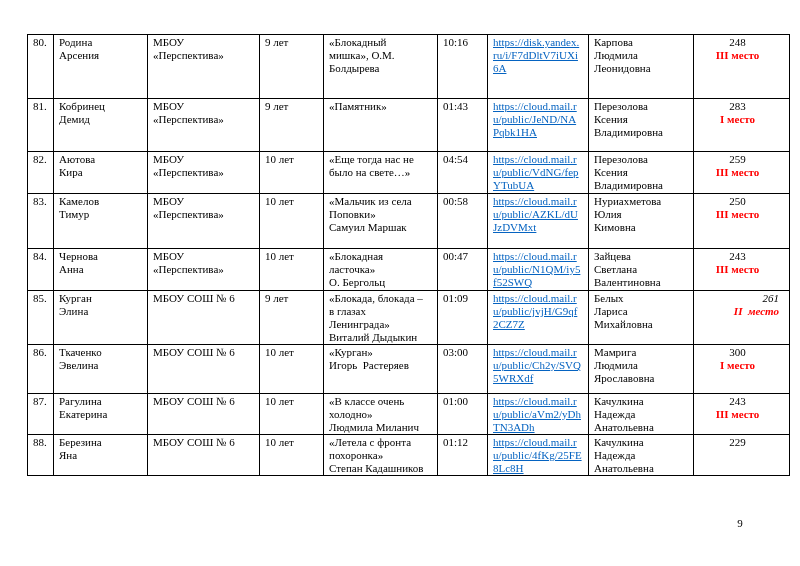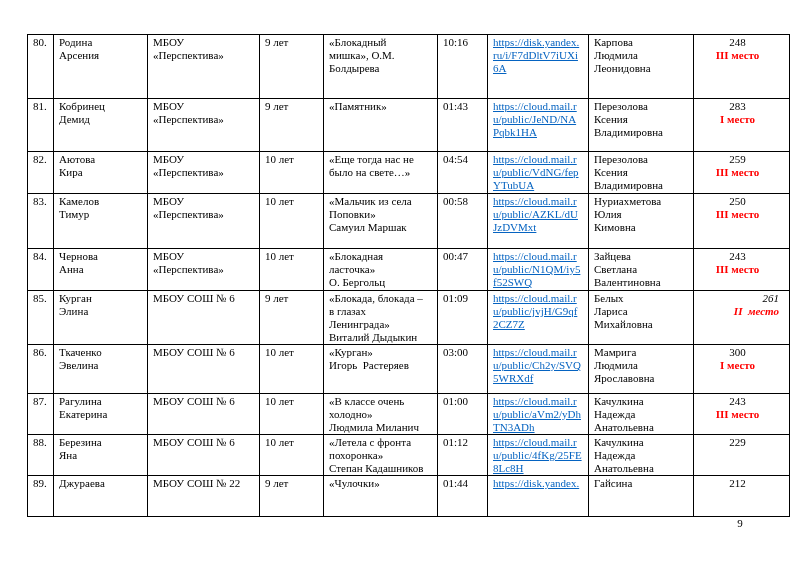--- a/index.html
+++ b/index.html
@@ -225,28 +225,17 @@
       <td class="c-time">01:12</td>
       <td class="c-link"><a class="link">https://cloud.mail.r
 u/public/4fKg/25FE
 8Lc8H</a></td>
       <td class="c-jury">Качулкина
 Надежда
 Анатольевна</td>
       <td class="c-score"><div>229</div><div class="place"></div></td>
     </tr>
 
-    <tr class="r10">
-      <td class="c-num">89.</td>
-      <td class="c-name">Джураева</td>
-      <td class="c-school">МБОУ СОШ № 22</td>
-      <td class="c-age">9 лет</td>
-      <td class="c-work">«Чулочки»</td>
-      <td class="c-time">01:44</td>
-      <td class="c-link"><a class="link">https://disk.yandex.</a></td>
-      <td class="c-jury">Гайсина</td>
-      <td class="c-score"><div>212</div><div class="place"></div></td>
-    </tr>
   </tbody>
     </table>
 
   <div class="page-number">9</div>
 </div>
 
 </body></html>

